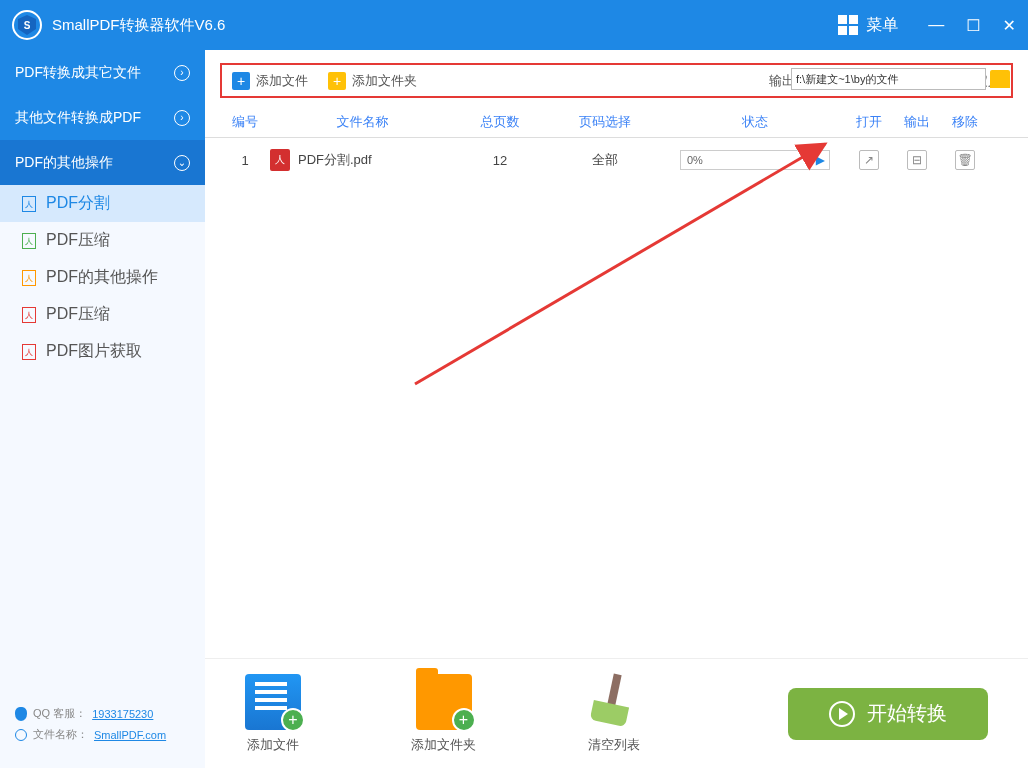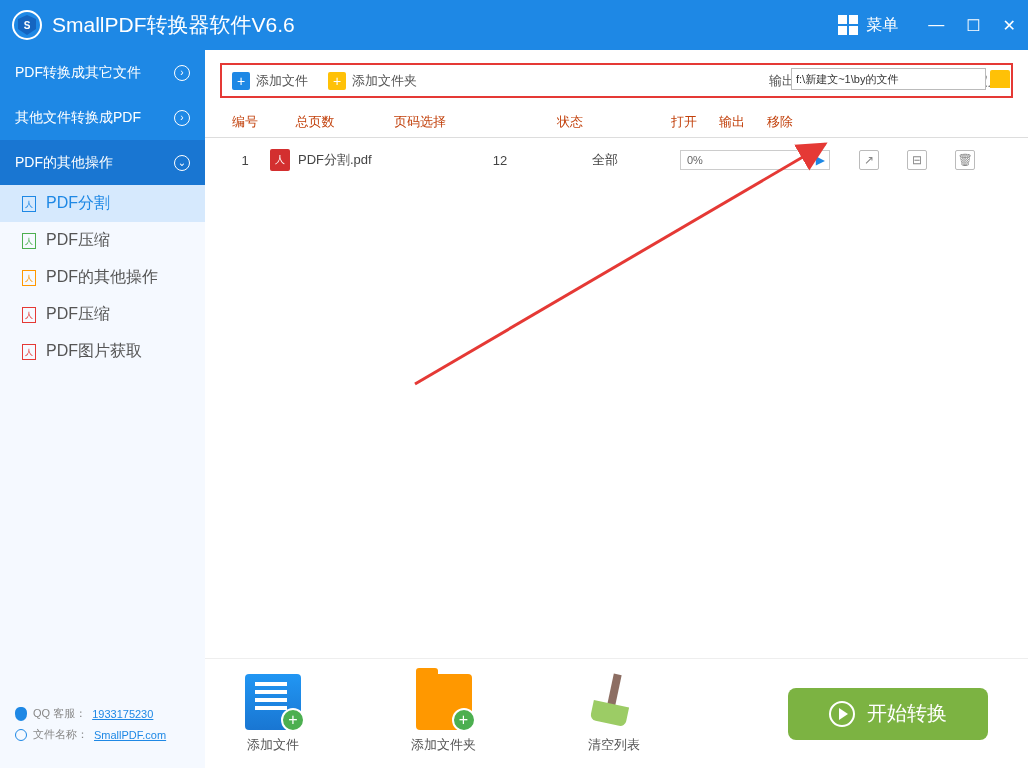--- a/index.html
+++ b/index.html
@@ -1,21 +1,21 @@
 <!DOCTYPE html>
 <html><head>
 <meta charset="utf-8">
 <style>
 * { margin: 0; padding: 0; box-sizing: border-box; font-family: "Microsoft YaHei", Arial, sans-serif; }
 body { width: 1028px; height: 768px; overflow: hidden; background: #fff; }
 
 .titlebar { height: 50px; background: #1e88e5; display: flex; align-items: center; padding: 0 12px; color: #fff; }
 .logo-badge { width: 30px; height: 30px; border: 2px solid #fff; border-radius: 50%; display: flex; align-items: center; justify-content: center; margin-right: 10px; }
 .logo-inner { width: 18px; height: 20px; background: #1565c0; clip-path: polygon(50% 0, 100% 20%, 100% 70%, 50% 100%, 0 70%, 0 20%); display: flex; align-items: center; justify-content: center; color: #fff; font-size: 10px; font-weight: bold; }
-.app-title { font-size: 21px; flex: 1; }
+.app-title { font-size: 15px; flex: 1; }
 .menu-btn { display: flex; align-items: center; gap: 8px; margin-right: 30px; cursor: pointer; margin-left: 24px; }
 .menu-grid { display: grid; grid-template-columns: 9px 9px; grid-template-rows: 9px 9px; gap: 2px; }
 .menu-grid span { background: #fff; }
 .win-btns { display: flex; gap: 22px; font-size: 16px; }
 .win-btns span { cursor: pointer; }
 
 .container { display: flex; height: 718px; }
 .sidebar { width: 205px; background: #f5f9ff; display: flex; flex-direction: column; }
 .side-cat { height: 45px; background: #1e88e5; color: #fff; display: flex; align-items: center; padding: 0 15px; font-size: 14px; cursor: pointer; justify-content: space-between; }
 .side-cat.expanded { background: #1976d2; }
@@ -37,21 +37,21 @@
 .toolbar { border: 2px solid #e53935; height: 35px; display: flex; align-items: center; padding: 0 10px; gap: 20px; font-size: 13px; color: #555; }
 .tb-btn { display: flex; align-items: center; gap: 6px; cursor: pointer; }
 .tb-ico-blue { width: 18px; height: 18px; background: #1e88e5; color: #fff; display: flex; align-items: center; justify-content: center; font-size: 14px; border-radius: 2px; }
 .tb-ico-yel { width: 18px; height: 18px; background: #ffc107; color: #fff; display: flex; align-items: center; justify-content: center; font-size: 14px; border-radius: 2px; }
 .tb-spacer { flex: 1; }
 .radio { width: 12px; height: 12px; border: 1px solid #888; border-radius: 50%; display: inline-flex; align-items: center; justify-content: center; }
 .radio.checked::after { content: ""; width: 6px; height: 6px; background: #333; border-radius: 50%; }
 .path-input { width: 195px; height: 22px; border: 1px solid #bbb; background: #fff; font-size: 11px; padding: 0 4px; color: #333; }
 .folder-btn { width: 20px; height: 18px; background: #ffc107; border-radius: 2px 2px 0 0; cursor: pointer; }
 
-.table-head { display: flex; height: 32px; align-items: center; border-bottom: 1px solid #ddd; font-size: 13px; color: #c2410c; padding: 0 15px; margin-top: 8px; }
+.table-head { display: flex; height: 32px; align-items: center; border-bottom: 1px solid #ddd; font-size: 13px; color: #3b82f6; padding: 0 15px; margin-top: 8px; }
 .table-row { display: flex; height: 44px; align-items: center; font-size: 13px; color: #444; padding: 0 15px; }
 .c-num { width: 50px; text-align: center; }
 .c-name { width: 185px; display: flex; align-items: center; gap: 8px; }
 .c-pages { width: 90px; text-align: center; }
 .c-sel { width: 120px; text-align: center; }
 .c-status { width: 180px; text-align: center; }
 .c-open { width: 48px; text-align: center; }
 .c-out { width: 48px; text-align: center; }
 .c-del { width: 48px; text-align: center; }
 .pdf-badge { width: 20px; height: 22px; background: #d32f2f; border-radius: 2px; display: flex; align-items: center; justify-content: center; color: #fff; font-size: 10px; }
@@ -172,20 +172,21 @@
         </label>
       </div>
     </div>
     <div style="position:absolute; top:18px; right:18px; display:flex; gap:4px; align-items:center;">
       <input class="path-input" value="f:\新建文~1\by的文件" style="">
       <span class="folder-btn"></span>
     </div>
 
     <div class="table-head">
       <div class="c-num">编号</div>
+      <div class="c-name" style="justify-content:center">文件名称</div>
       <div class="c-pages">总页数</div>
       <div class="c-sel">页码选择</div>
       <div class="c-status">状态</div>
       <div class="c-open">打开</div>
       <div class="c-out">输出</div>
       <div class="c-del">移除</div>
     </div>
 
     <div class="table-row">
       <div class="c-num">1</div>

